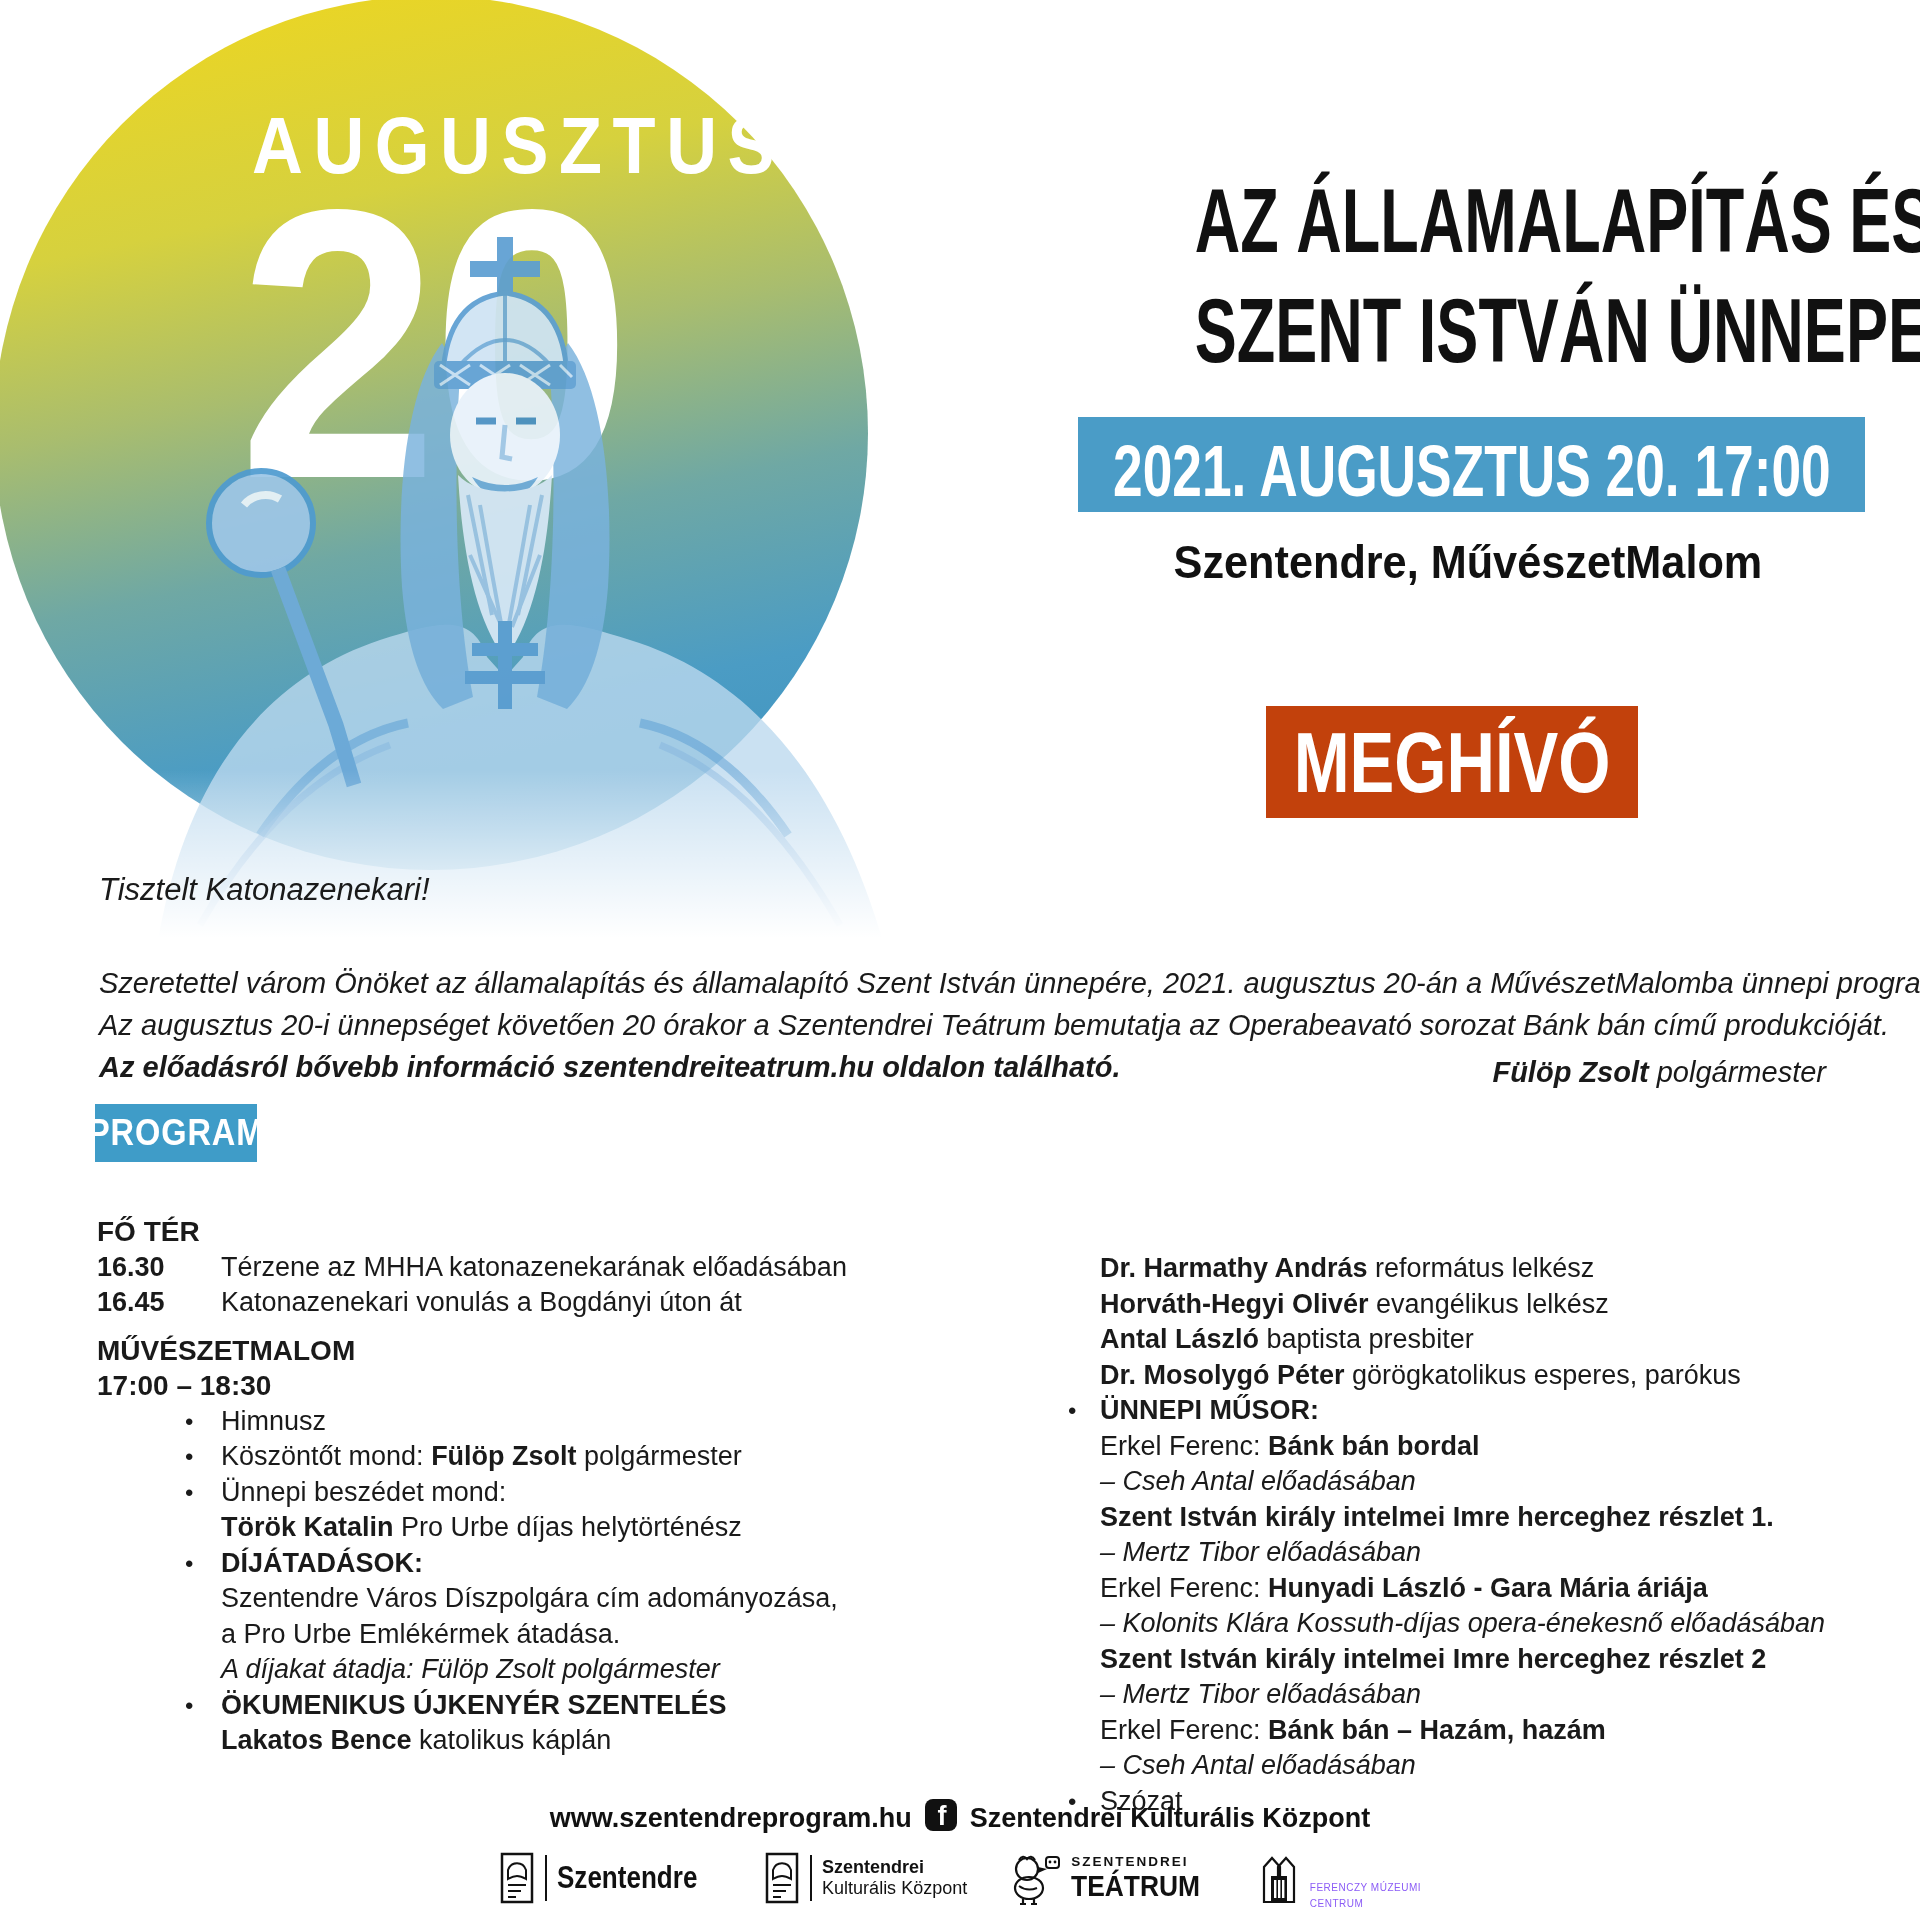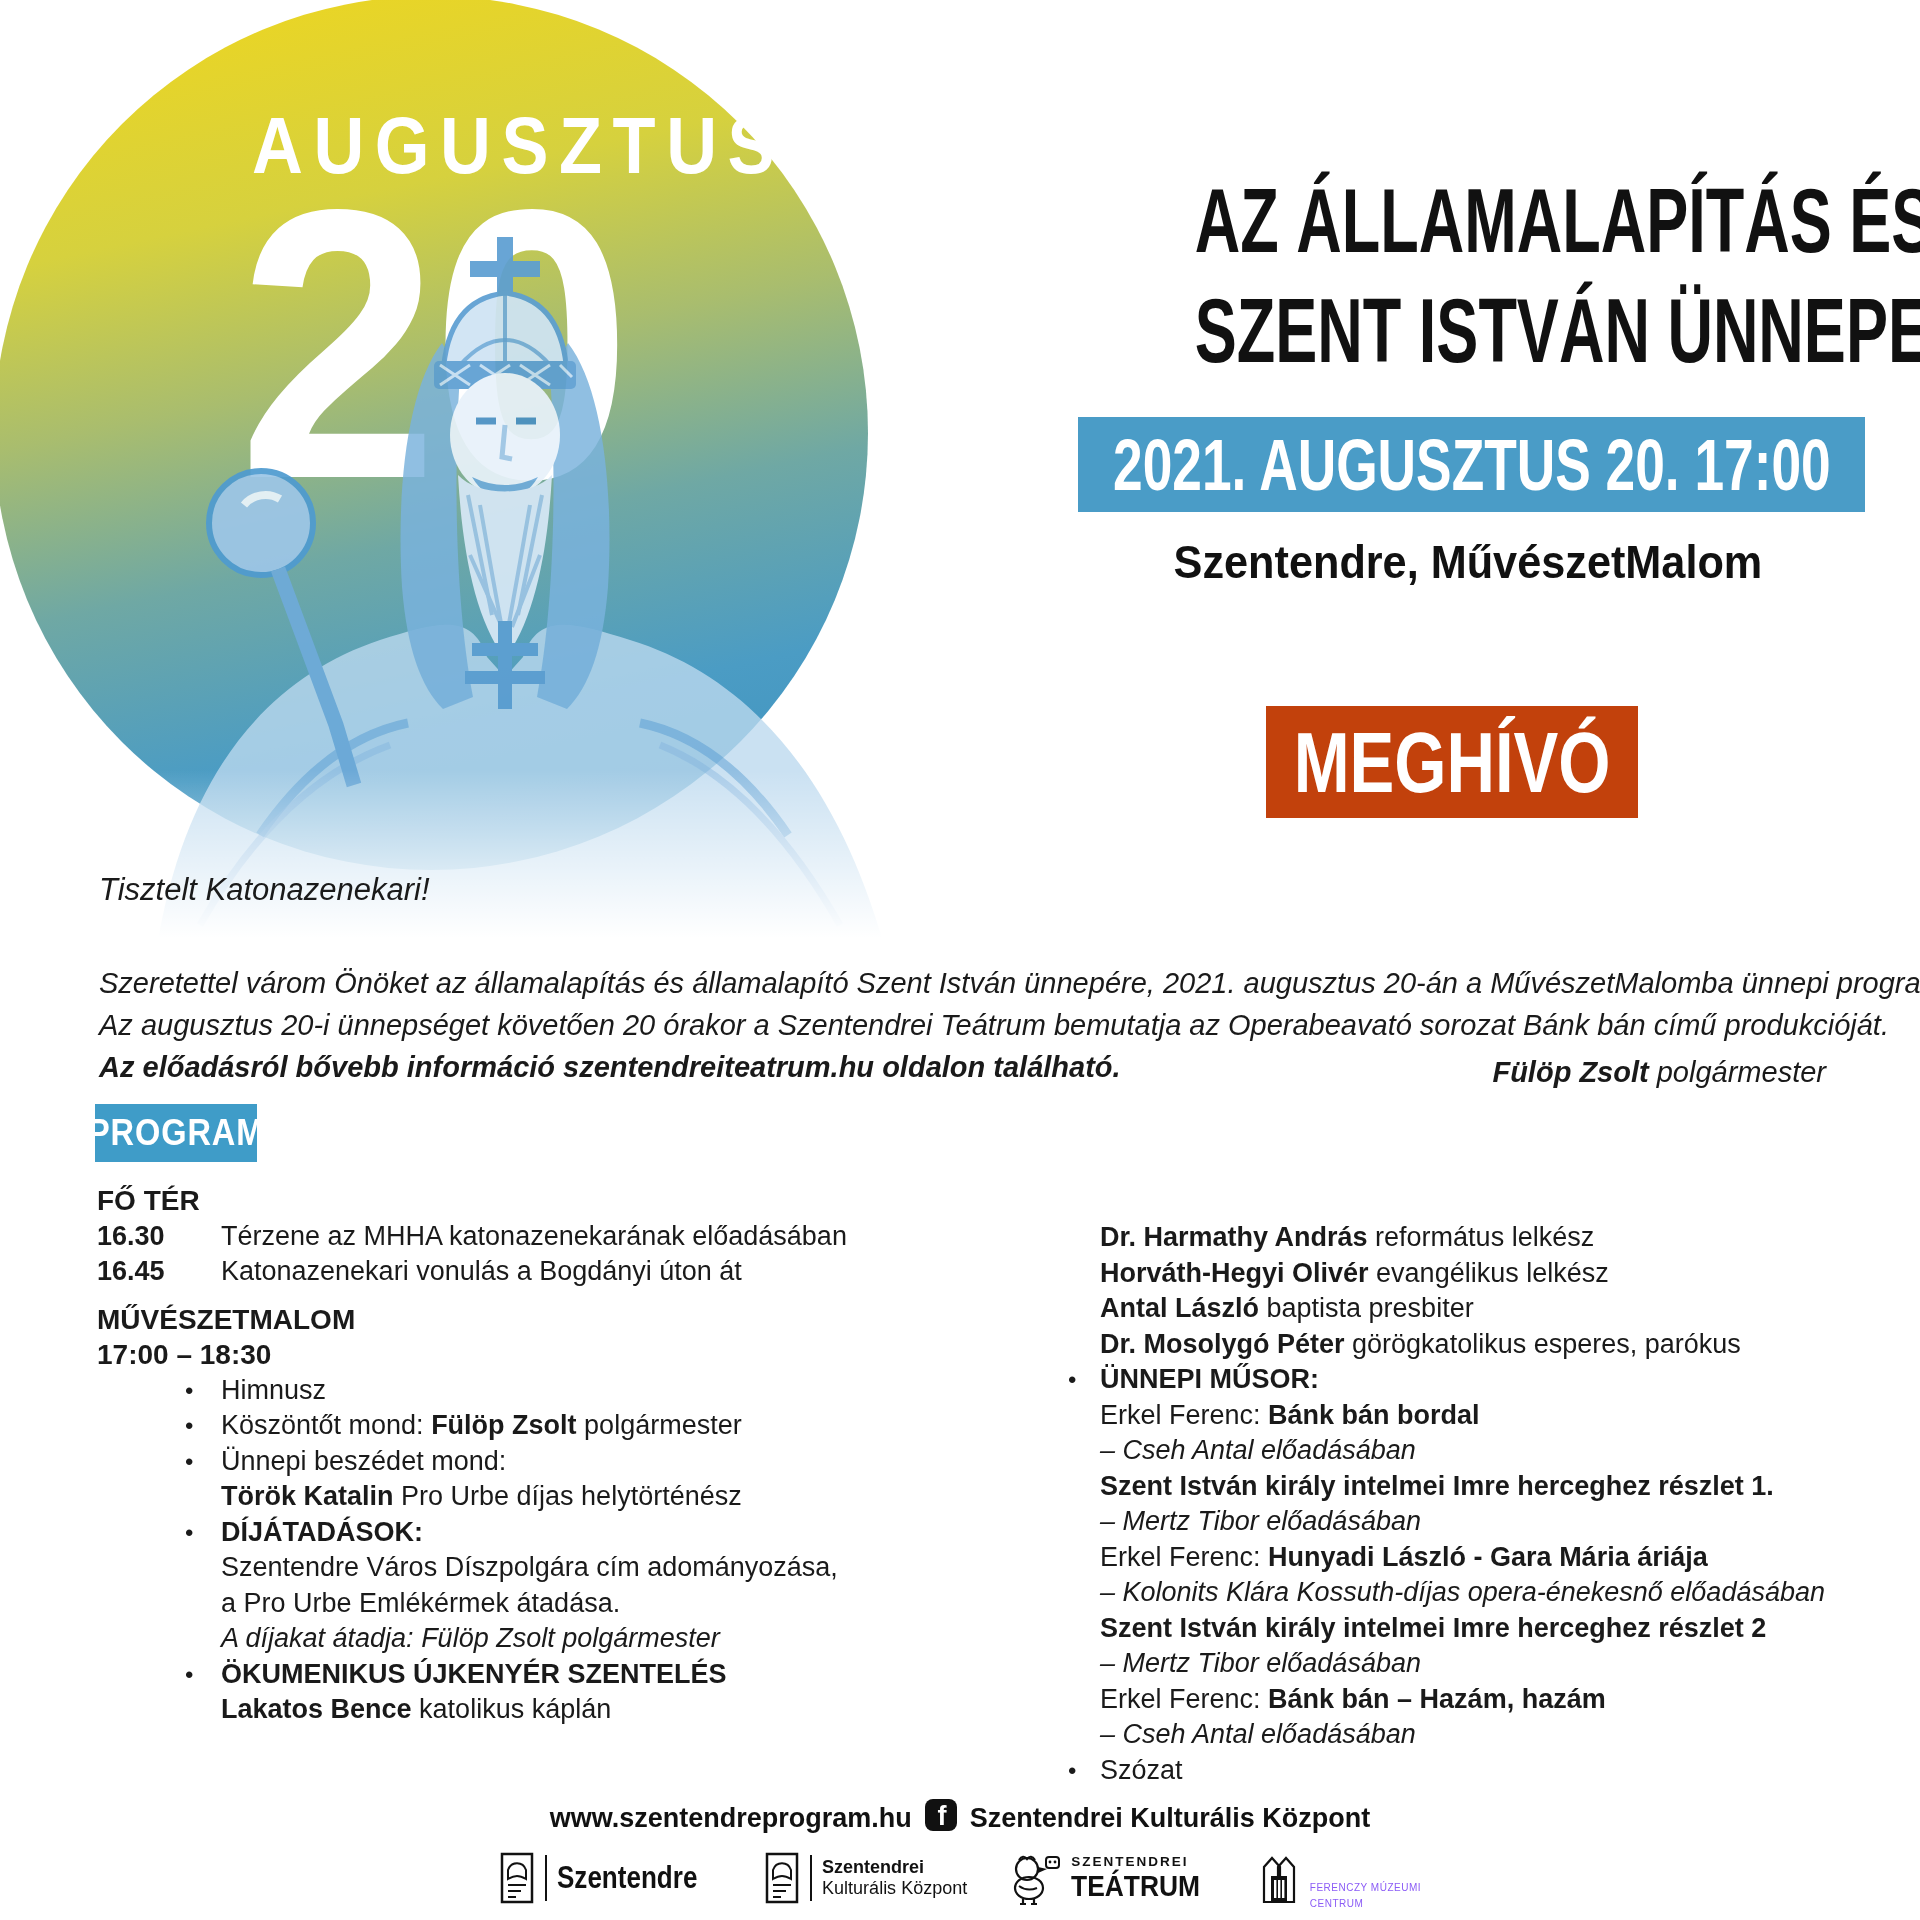--- a/index.html
+++ b/index.html
@@ -15,21 +15,21 @@
     line-height:1;letter-spacing:-8px;white-space:nowrap;transform:scaleX(.94);transform-origin:left top;}
   .statue{position:absolute;left:140px;top:225px;width:770px;height:750px;opacity:.93;}
   .statue-fade{position:absolute;left:0;top:770px;width:990px;height:215px;
     background:linear-gradient(180deg,rgba(255,255,255,0) 0%,#ffffff 78%);}
 
   
   .title-block{position:absolute;left:1078px;top:166px;width:779px;text-align:center;}
   .title-line{font-size:90px;font-weight:bold;line-height:110px;white-space:nowrap;color:#111;
     transform:scaleX(.70);transform-origin:center;}
   .date-banner{position:absolute;left:1078px;top:417px;width:787px;height:95px;background:#4a9cc7;
-    display:flex;align-items:center;justify-content:center;}
+    display:flex;align-items:flex-end;justify-content:center;}
   .date-banner span{font-size:72px;font-weight:bold;color:#fff;white-space:nowrap;
     transform:scaleX(.74);transform-origin:center;}
   .venue-line{position:absolute;left:1078px;top:534px;width:779px;text-align:center;}
   .venue-line span{display:inline-block;font-size:47px;font-weight:bold;color:#111;white-space:nowrap;
     transform:scaleX(.92);transform-origin:center;}
   .meghivo-badge{position:absolute;left:1266px;top:706px;width:372px;height:112px;background:#c2410c;
     display:flex;align-items:center;justify-content:center;}
   .meghivo-badge span{font-size:86px;font-weight:bold;color:#fff;white-space:nowrap;
     transform:scaleX(.78);transform-origin:center;}
 
@@ -40,21 +40,21 @@
   .signature{position:absolute;right:94px;top:1056px;font-size:29px;white-space:nowrap;}
   .signature .name{font-weight:bold;font-style:italic;}
   .signature .role{font-style:italic;}
 
   
   .program-badge{position:absolute;left:95px;top:1104px;width:162px;height:58px;background:#3f9cc8;
     display:flex;align-items:center;justify-content:center;}
   .program-badge span{font-size:37px;font-weight:bold;color:#fff;letter-spacing:1px;
     transform:scaleX(.88);transform-origin:center;white-space:nowrap;}
 
-  .pcol{position:absolute;font-size:27px;line-height:35.5px;color:#1a1a1a;}
+  .pcol{position:absolute;font-size:27px;line-height:35.5px;color:#1a1a1a;margin-top:31px;}
   #left-col{left:97px;top:1183px;width:860px;}
   #right-col{left:1068px;top:1220px;width:800px;}
   .pline{position:relative;padding-left:124px;min-height:35.5px;white-space:nowrap;}
   .pline.hdr{padding-left:0;font-size:28px;}
   .pline.gap{margin-top:12px;}
   .pline .time{position:absolute;left:0;font-weight:bold;}
   .pline .bullet{position:absolute;left:88px;top:0;font-size:24px;}
   #right-col .pline{padding-left:32px;}
   #right-col .pline .bullet{left:0;}
   .b{font-weight:bold;} .i{font-style:italic;}

